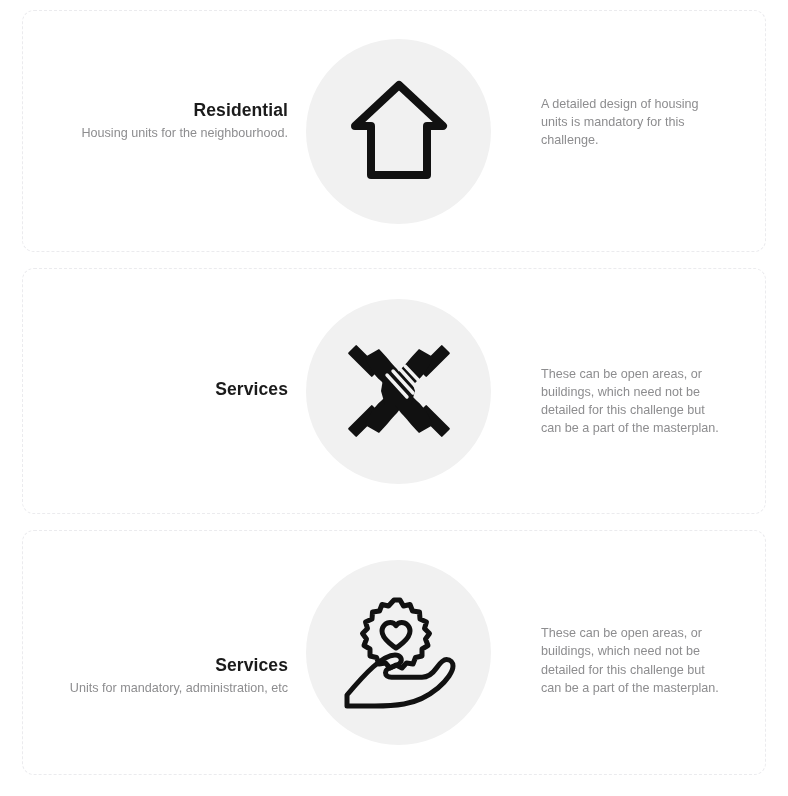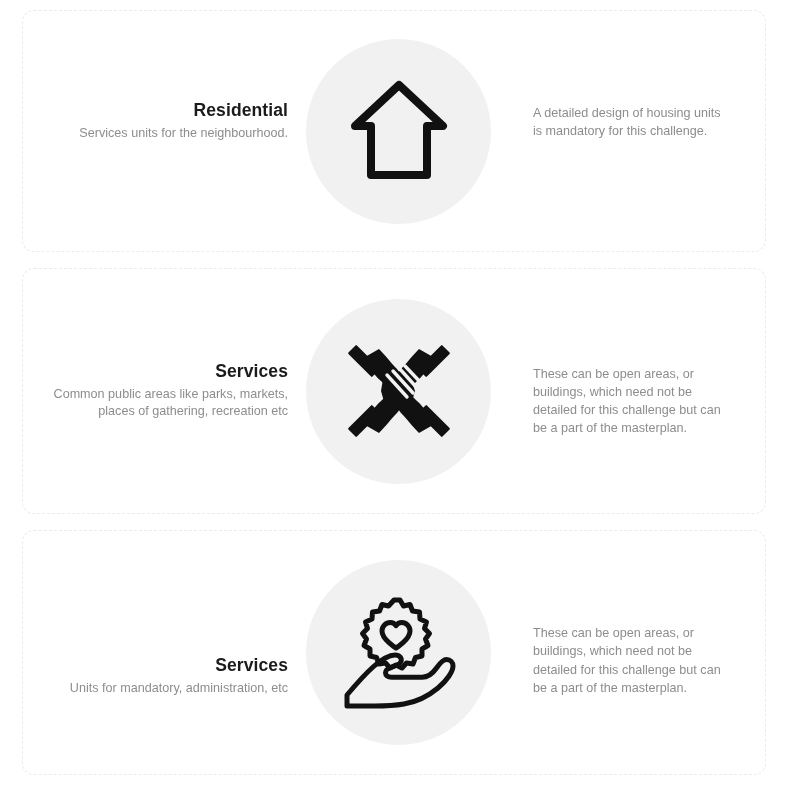--- a/index.html
+++ b/index.html
@@ -82,63 +82,62 @@
   .right-col {
     box-sizing: border-box;
     flex: 1 1 auto;
     padding-left: 34px;
     padding-right: 26px;
   }
   .right-col .body {
     font-size: 12.6px;
     color: #8d8d8f;
     line-height: 1.45;
-    margin: 8px;
+    margin: 16px;
     max-width: 192px;
   }
 
   
   .card-residential .left-col  { transform: translateY(-10px); }
   .card-residential .right-col { transform: translateY(-9px); }
   .card-community   .left-col  { transform: translateY(0px); }
   .card-community   .right-col { transform: translateY(10px); }
   .card-services    .left-col  { transform: translateY(6px); margin-top: 36px; }
   .card-services    .right-col { transform: translateY(8px); }
 </style>
 </head>
 <body>
 
 <div id="board">
 
   <section class="card card-residential">
 
     <div class="left-col">
       <h2 class="title">Residential</h2>
-      <p class="subtitle">Services units for the neighbourhood.</p>
+      <p class="subtitle">Housing units for the neighbourhood.</p>
     </div>
 
     <div class="medallion">
       <span>
         <svg width="100" height="104" viewBox="0 0 100 104" fill="none" aria-hidden="true">
           <path d="M6 47 L50 6 L94 47 L78 47 L78 96 L22 96 L22 47 Z" stroke="#111111" stroke-width="8" stroke-linejoin="round" stroke-linecap="round" fill="none"></path>
         </svg>
       </span>
     </div>
 
     <div class="right-col">
       <p class="body">A detailed design of housing units  is mandatory for this challenge.</p>
     </div>
 
   </section>
 
   <section class="card card-community">
 
     <div class="left-col">
       <h2 class="title">Services</h2>
-      <p class="subtitle">Common public areas like parks, markets, places of gathering, recreation etc</p>
     </div>
 
     <div class="medallion">
       <span>
         <svg width="112" height="112" viewBox="0 0 112 112" aria-hidden="true">
           <g fill="#111111">
 
             <rect x="4" y="20" width="34" height="12" rx="1" transform="rotate(45 21 26)"></rect>
             <rect x="74" y="20" width="34" height="12" rx="1" transform="rotate(-45 91 26)"></rect>
             <rect x="4" y="80" width="34" height="12" rx="1" transform="rotate(-45 21 86)"></rect>

